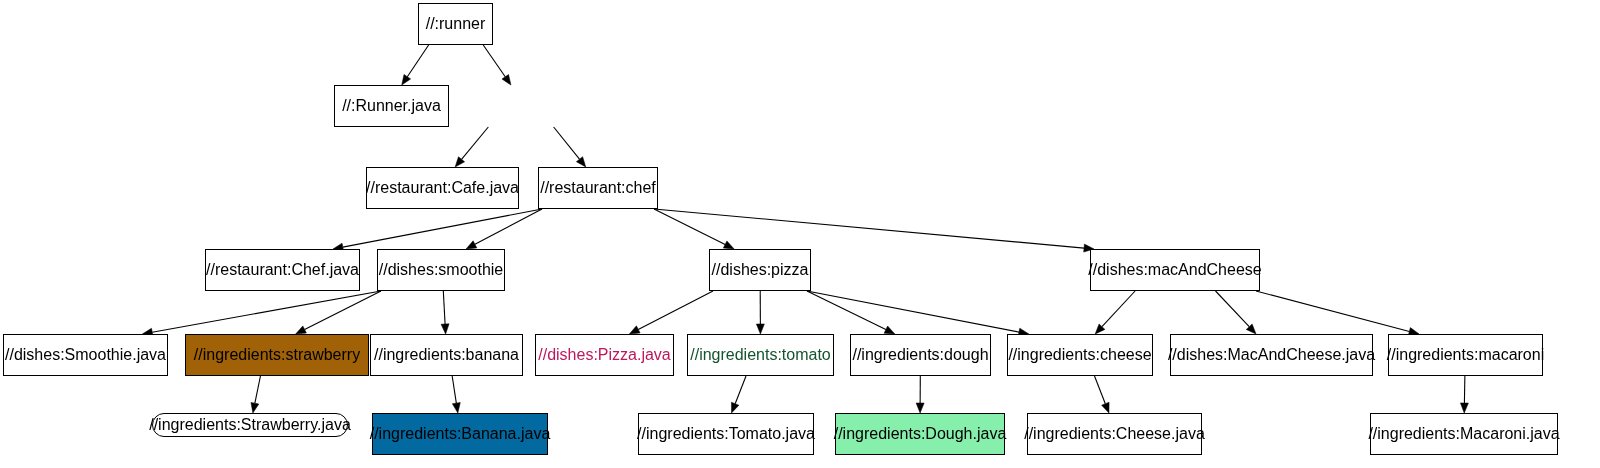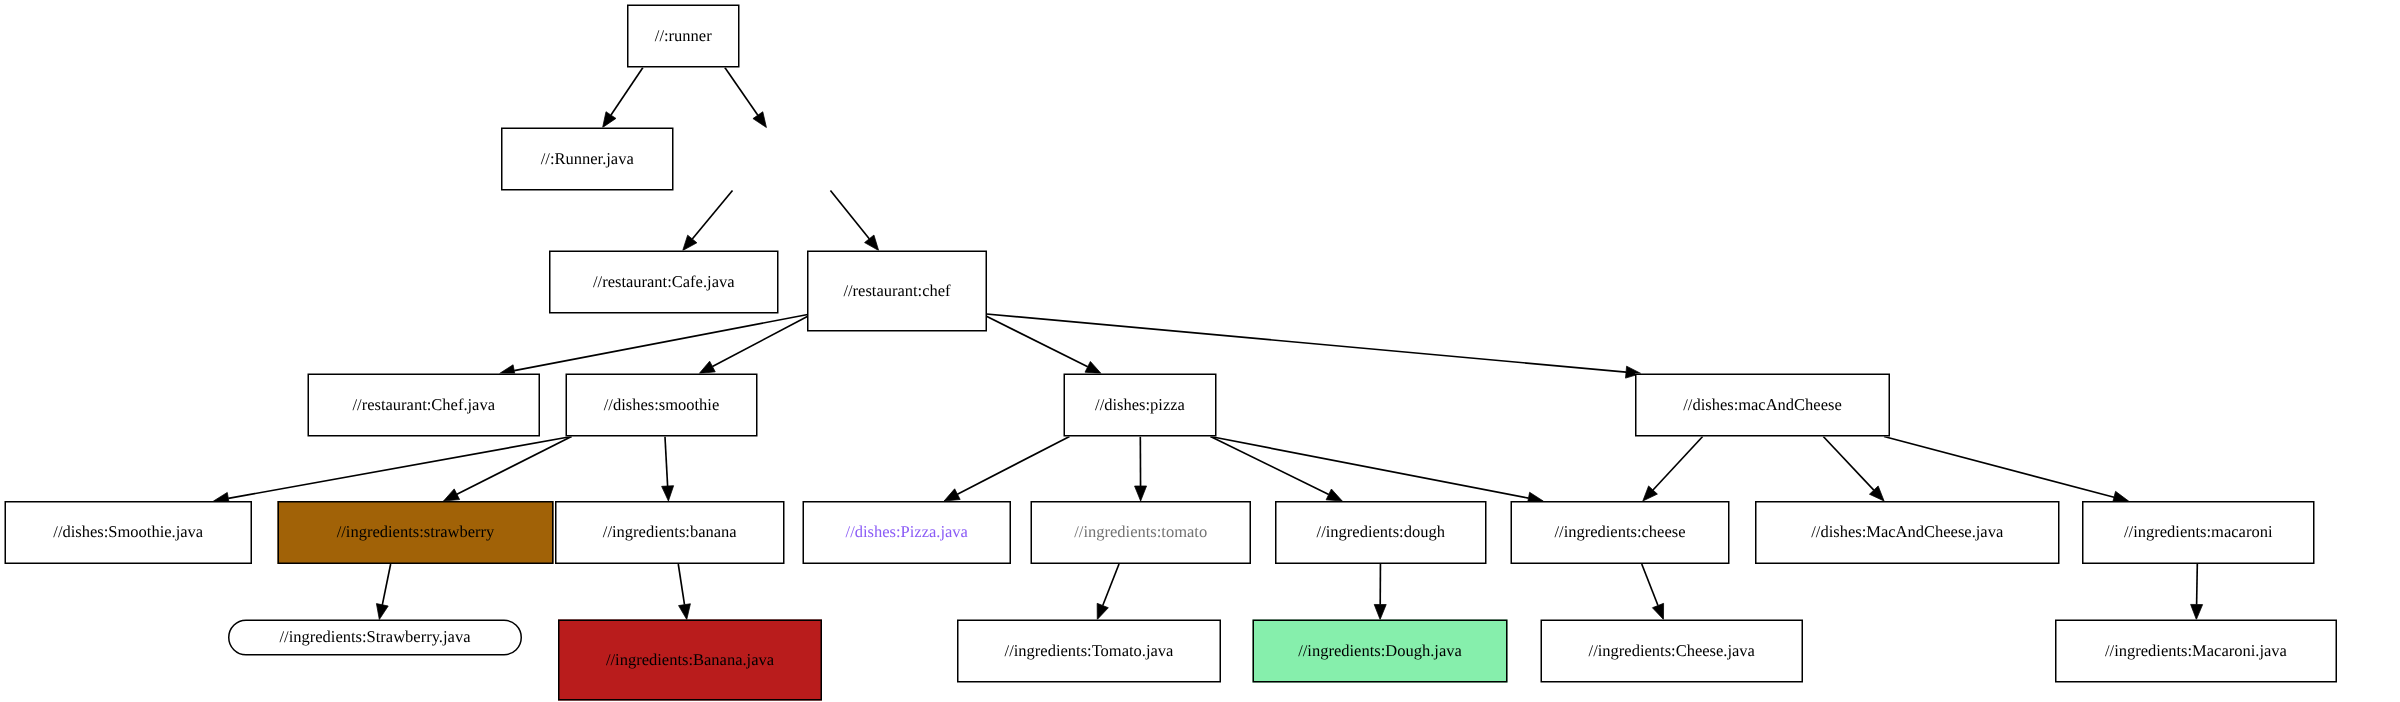--- a/index.html
+++ b/index.html
@@ -37,22 +37,22 @@
     position: absolute;
     box-sizing: border-box;
     border: 1px solid #000000;
     background: #ffffff;
     display: flex;
     align-items: center;
     justify-content: center;
     cursor: default;
   }
   .graph-node .node-label {
-    font-family: Liberation Serif, serif;
-    font-size: 11px;
+    font-family: Liberation Sans, sans-serif;
+    font-size: 16px;
     line-height: 1;
     color: #000000;
     white-space: nowrap;
     letter-spacing: 0px;
   }
 </style>
 </head>
 <body>
 
 <div id="graph-canvas">
@@ -109,21 +109,21 @@
   <div id="node-layer">
       <div class="graph-node" style="left: 418px; top: 3px; width: 75px; height: 42px; border-color: rgb(0, 0, 0); background: rgb(255, 255, 255);">
         <span class="node-label" style="color: rgb(0, 0, 0);">//:runner</span>
       </div>
       <div class="graph-node" style="left: 334px; top: 85px; width: 115px; height: 42px; border-color: rgb(0, 0, 0); background: rgb(255, 255, 255);">
         <span class="node-label" style="color: rgb(0, 0, 0);">//:Runner.java</span>
       </div>
       <div class="graph-node" style="left: 366px; top: 167px; width: 153px; height: 42px; border-color: rgb(0, 0, 0); background: rgb(255, 255, 255);">
         <span class="node-label" style="color: rgb(0, 0, 0);">//restaurant:Cafe.java</span>
       </div>
-      <div class="graph-node" style="left: 538px; top: 167px; width: 120px; height: 54px; border-color: rgb(0, 0, 0); background: rgb(255, 255, 255); text-align: right;">
+      <div class="graph-node" style="left: 538px; top: 167px; width: 120px; height: 42px; border-color: rgb(0, 0, 0); background: rgb(255, 255, 255); text-align: right;">
         <span class="node-label" style="color: rgb(0, 0, 0);">//restaurant:chef</span>
       </div>
       <div class="graph-node" style="left: 205px; top: 249px; width: 155px; height: 42px; border-color: rgb(0, 0, 0); background: rgb(255, 255, 255);">
         <span class="node-label" style="color: rgb(0, 0, 0);">//restaurant:Chef.java</span>
       </div>
       <div class="graph-node" style="left: 377px; top: 249px; width: 128px; height: 42px; border-color: rgb(0, 0, 0); background: rgb(255, 255, 255);">
         <span class="node-label" style="color: rgb(0, 0, 0);">//dishes:smoothie</span>
       </div>
       <div class="graph-node" style="left: 709px; top: 249px; width: 102px; height: 42px; border-color: rgb(0, 0, 0); background: rgb(255, 255, 255);">
         <span class="node-label" style="color: rgb(0, 0, 0);">//dishes:pizza</span>
@@ -134,41 +134,41 @@
       <div class="graph-node" style="left: 3px; top: 334px; width: 165px; height: 42px; border-color: rgb(0, 0, 0); background: rgb(255, 255, 255);">
         <span class="node-label" style="color: rgb(0, 0, 0);">//dishes:Smoothie.java</span>
       </div>
       <div class="graph-node" style="left: 185px; top: 334px; width: 184px; height: 42px; border-color: rgb(0, 0, 0); background: #a16207;">
         <span class="node-label" style="color: rgb(0, 0, 0);">//ingredients:strawberry</span>
       </div>
       <div class="graph-node" style="left: 370px; top: 334px; width: 153px; height: 42px; border-color: rgb(0, 0, 0); background: rgb(255, 255, 255);">
         <span class="node-label" style="color: rgb(0, 0, 0);">//ingredients:banana</span>
       </div>
       <div class="graph-node" style="left: 535px; top: 334px; width: 139px; height: 42px; border-color: rgb(0, 0, 0); background: rgb(255, 255, 255);">
-        <span class="node-label" style="color: #8b5cf6;">//dishes:Pizza.java</span>
+        <span class="node-label" style="color: #be185d;">//dishes:Pizza.java</span>
       </div>
       <div class="graph-node" style="left: 687px; top: 334px; width: 147px; height: 42px; border-color: rgb(0, 0, 0); background: rgb(255, 255, 255);">
-        <span class="node-label" style="color: #737373;">//ingredients:tomato</span>
+        <span class="node-label" style="color: #14532d;">//ingredients:tomato</span>
       </div>
       <div class="graph-node" style="left: 850px; top: 334px; width: 141px; height: 42px; border-color: rgb(0, 0, 0); background: rgb(255, 255, 255);">
         <span class="node-label" style="color: rgb(0, 0, 0); text-align: right;">//ingredients:dough</span>
       </div>
       <div class="graph-node" style="left: 1007px; top: 334px; width: 146px; height: 42px; border-color: rgb(0, 0, 0); background: rgb(255, 255, 255);">
         <span class="node-label" style="color: rgb(0, 0, 0);">//ingredients:cheese</span>
       </div>
       <div class="graph-node" style="left: 1170px; top: 334px; width: 203px; height: 42px; border-color: rgb(0, 0, 0); background: rgb(255, 255, 255);">
         <span class="node-label" style="color: rgb(0, 0, 0);">//dishes:MacAndCheese.java</span>
       </div>
       <div class="graph-node" style="left: 1388px; top: 334px; width: 155px; height: 42px; border-color: rgb(0, 0, 0); background: rgb(255, 255, 255);">
         <span class="node-label" style="color: rgb(0, 0, 0);">//ingredients:macaroni</span>
       </div>
       <div class="graph-node" style="left: 152px; top: 413px; width: 196px; height: 24px; border-color: rgb(0, 0, 0); background: rgb(255, 255, 255); border-radius: 17px;">
         <span class="node-label" style="color: rgb(0, 0, 0);">//ingredients:Strawberry.java</span>
       </div>
-      <div class="graph-node" style="left: 372px; top: 413px; width: 176px; height: 54px; border-color: rgb(0, 0, 0); background: #b91c1c;">
+      <div class="graph-node" style="left: 372px; top: 413px; width: 176px; height: 42px; border-color: rgb(0, 0, 0); background: #0369a1;">
         <span class="node-label" style="color: rgb(0, 0, 0);">//ingredients:Banana.java</span>
       </div>
       <div class="graph-node" style="left: 638px; top: 413px; width: 176px; height: 42px; border-color: rgb(0, 0, 0); background: rgb(255, 255, 255);">
         <span class="node-label" style="color: rgb(0, 0, 0);">//ingredients:Tomato.java</span>
       </div>
       <div class="graph-node" style="left: 835px; top: 413px; width: 170px; height: 42px; border-color: rgb(0, 0, 0); background: #86efac;">
         <span class="node-label" style="color: rgb(0, 0, 0);">//ingredients:Dough.java</span>
       </div>
       <div class="graph-node" style="left: 1027px; top: 413px; width: 175px; height: 42px; border-color: rgb(0, 0, 0); background: rgb(255, 255, 255);">
         <span class="node-label" style="color: rgb(0, 0, 0);">//ingredients:Cheese.java</span>

